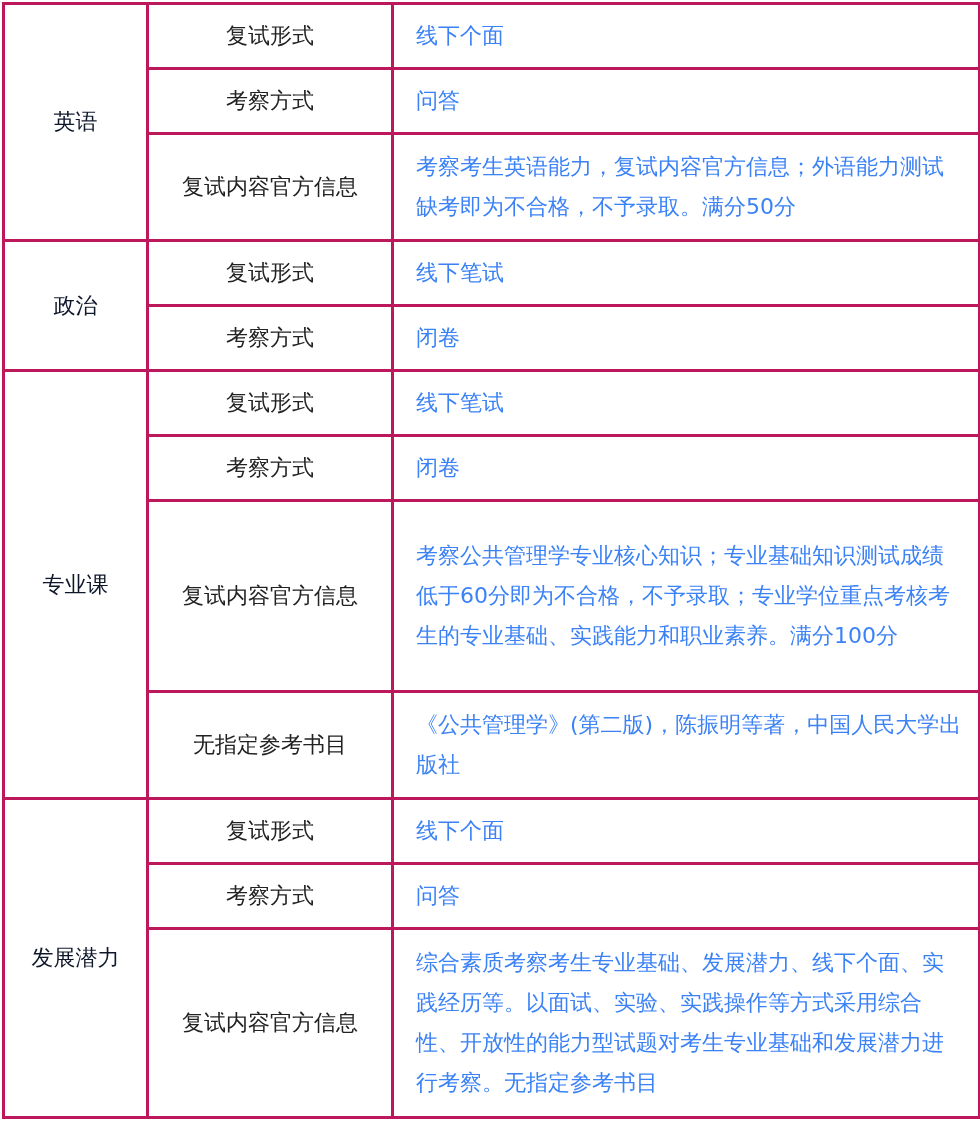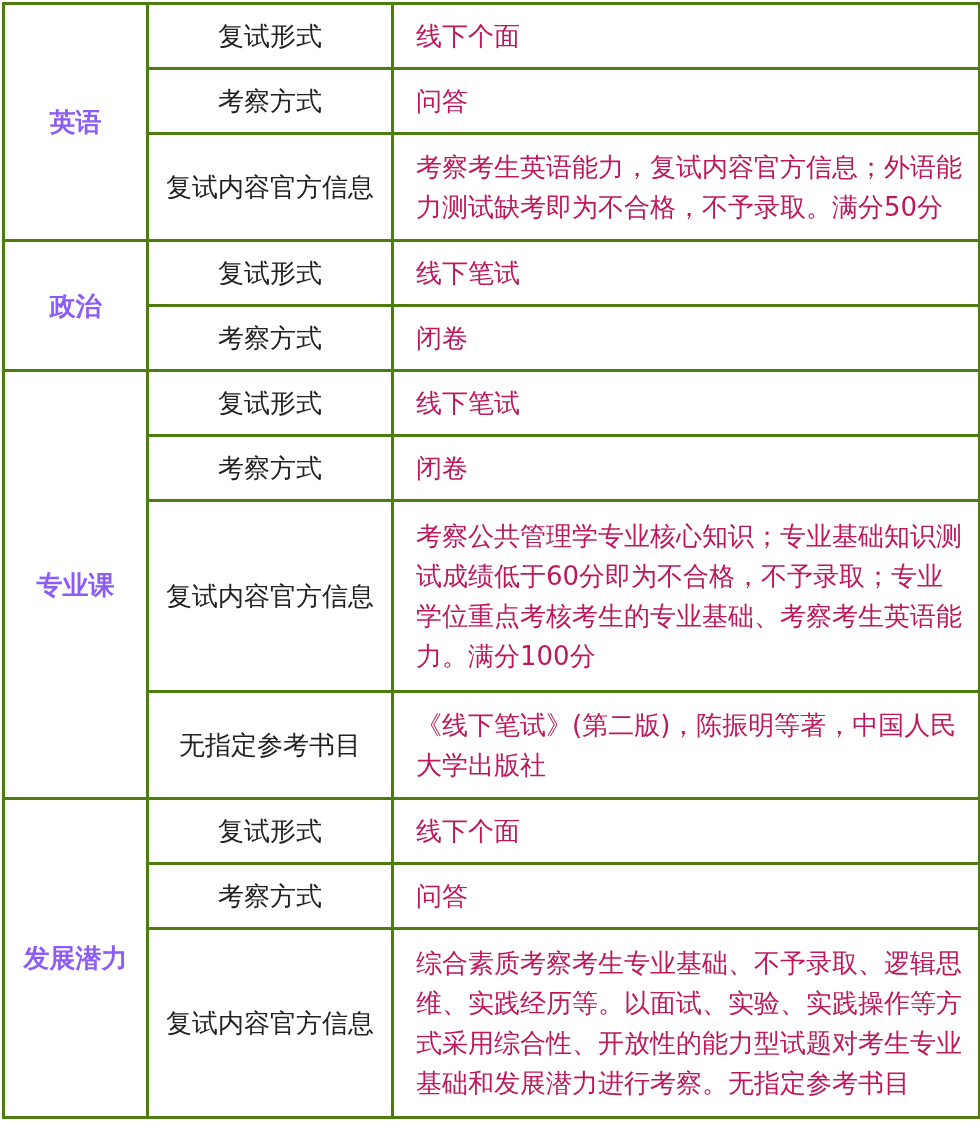--- a/index.html
+++ b/index.html
@@ -16,44 +16,44 @@
     }
     table.exam {
       position: absolute;
       left: 2px;
       top: 2px;
       width: 976px;
       border-collapse: collapse;
       table-layout: fixed;
     }
     table.exam td {
-      border: 3px solid #4d7c0f;
+      border: 3px solid #be185d;
       padding: 0;
       vertical-align: middle;
-      font-size: 26px;
+      font-size: 22px;
       line-height: 40px;
     }
     col.c-subject { width: 144px; }
     col.c-item { width: 245px; }
     col.c-value { width: 587px; }
     td.subject {
       text-align: center;
-      font-weight: bold;
+      font-weight: normal;
       font-size: 22px;
-      color: #8b5cf6;
+      color: #0f172a;
     }
     td.item {
       text-align: center;
       color: #222;
     }
     td.value {
       text-align: left;
       padding-left: 22px !important;
       padding-right: 14px !important;
-      color: #be185d;
+      color: #3b82f6;
     }
     tr.h65 td { height: 62px; }
     tr.h108 td { height: 104px; }
     tr.h190 td { height: 188px; }
     tr.h186 td { height: 186px; }
   </style>
 </head>
 <body>
 
 <table class="exam">
@@ -92,34 +92,34 @@
       <td class="subject" rowspan="4">专业课</td>
       <td class="item">复试形式</td>
       <td class="value">线下笔试</td>
     </tr>
     <tr class="h65">
       <td class="item">考察方式</td>
       <td class="value">闭卷</td>
     </tr>
     <tr class="h190">
       <td class="item">复试内容官方信息</td>
-      <td class="value">考察公共管理学专业核心知识；专业基础知识测试成绩低于60分即为不合格，不予录取；专业学位重点考核考生的专业基础、考察考生英语能力。满分100分</td>
+      <td class="value">考察公共管理学专业核心知识；专业基础知识测试成绩低于60分即为不合格，不予录取；专业学位重点考核考生的专业基础、实践能力和职业素养。满分100分</td>
     </tr>
     <tr class="h108">
       <td class="item">无指定参考书目</td>
-      <td class="value">《线下笔试》(第二版)，陈振明等著，中国人民大学出版社</td>
+      <td class="value">《公共管理学》(第二版)，陈振明等著，中国人民大学出版社</td>
     </tr>
 
     <tr class="h65">
       <td class="subject" rowspan="3">发展潜力</td>
       <td class="item">复试形式</td>
       <td class="value">线下个面</td>
     </tr>
     <tr class="h65">
       <td class="item">考察方式</td>
       <td class="value">问答</td>
     </tr>
     <tr class="h186">
       <td class="item">复试内容官方信息</td>
-      <td class="value">综合素质考察考生专业基础、不予录取、逻辑思维、实践经历等。以面试、实验、实践操作等方式采用综合性、开放性的能力型试题对考生专业基础和发展潜力进行考察。无指定参考书目</td>
+      <td class="value">综合素质考察考生专业基础、发展潜力、线下个面、实践经历等。以面试、实验、实践操作等方式采用综合性、开放性的能力型试题对考生专业基础和发展潜力进行考察。无指定参考书目</td>
     </tr>
   </tbody>
 </table>
 
 </body></html>

